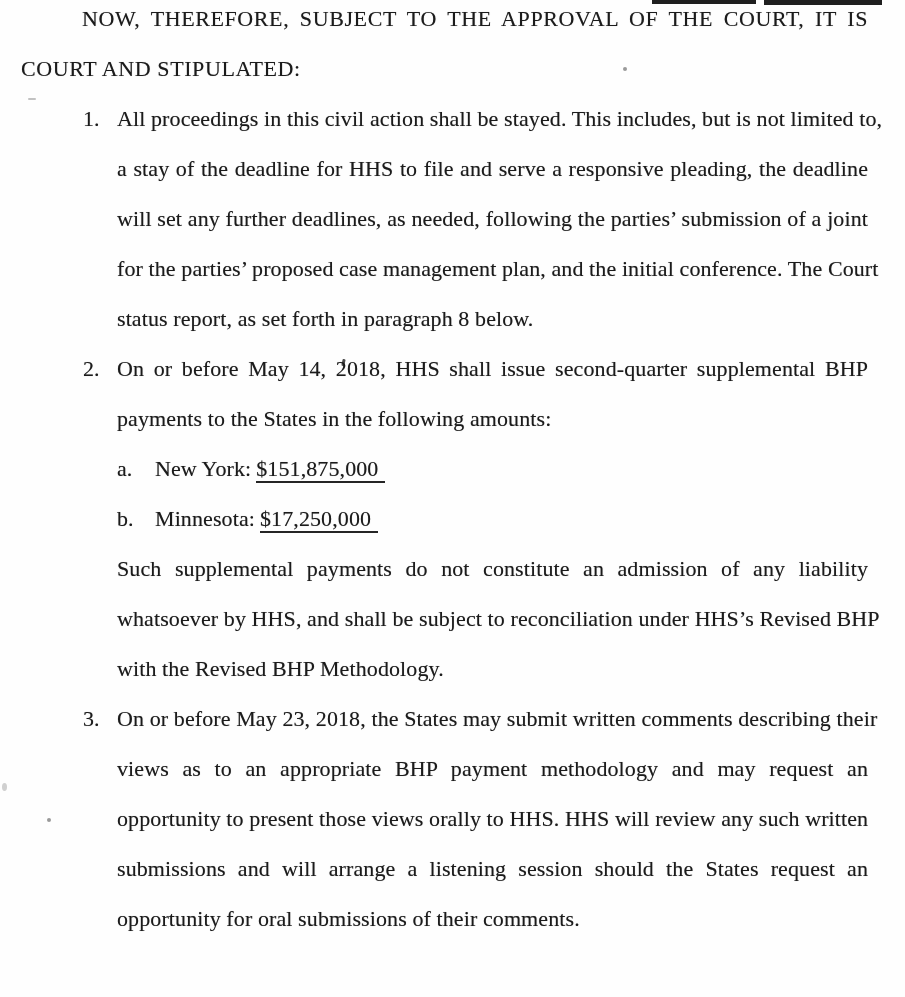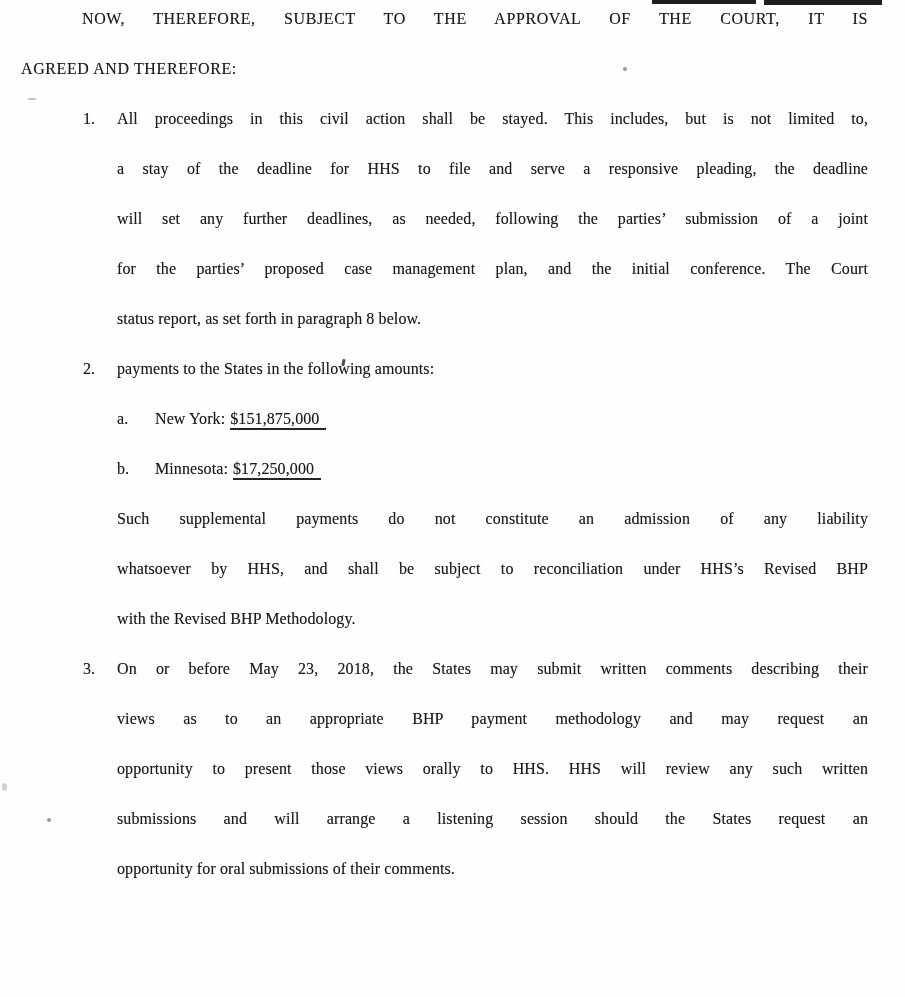--- a/index.html
+++ b/index.html
@@ -5,21 +5,21 @@
   html, body { margin: 0; padding: 0; background: #ffffff; }
   .page {
     position: relative;
     width: 905px;
     height: 997px;
     box-sizing: border-box;
     padding: 0 37px 0 21px;
     background: #fefefe;
     overflow: hidden;
     font-family: "Liberation Serif", "DejaVu Serif", serif;
-    font-size: 16px;
+    font-size: 22px;
     color: #1b1b1b;
     text-shadow: 0 0 0.7px rgba(25,25,25,0.45);
   }
   .content { margin-top: -6px; }
   .ln {
     height: 50px;
     line-height: 50px;
     white-space: nowrap;
     letter-spacing: 0.1px;
   }
@@ -68,33 +68,34 @@
   <div class="artifact bar2"></div>
   <div class="speck sp1"></div>
   <div class="speck sp2"></div>
   <div class="speck sp3"></div>
   <div class="speck sp4"></div>
   <div class="speck sp5"></div>
 
   <div class="content">
 
     <div class="ln j caps open-l1">NOW, THEREFORE, SUBJECT TO THE APPROVAL OF THE COURT, IT IS</div>
-    <div class="ln caps">AGREED AND THEREFORE:</div>
+    <div class="ln caps">COURT AND STIPULATED:</div>
 
     <div class="item">
       <span class="num">1.</span>
       <div class="ln j">All proceedings in this civil action shall be stayed. This includes, but is not limited to,</div>
       <div class="ln j">a stay of the deadline for HHS to file and serve a responsive pleading, the deadline</div>
       <div class="ln j">will set any further deadlines, as needed, following the parties’ submission of a joint</div>
       <div class="ln j">for the parties’ proposed case management plan, and the initial conference. The Court</div>
       <div class="ln">status report, as set forth in paragraph 8 below.</div>
     </div>
 
     <div class="item">
       <span class="num">2.</span>
+      <div class="ln j">On or before May 14, 2018, HHS shall issue second-quarter supplemental BHP</div>
       <div class="ln">payments to the States in the following amounts:</div>
       <div class="ln">
         <span class="smk">a.</span><span>New York:</span><span class="amt">$151,875,000</span>
       </div>
       <div class="ln">
         <span class="smk">b.</span><span>Minnesota:</span><span class="amt">$17,250,000</span>
       </div>
       <div class="ln j">Such supplemental payments do not constitute an admission of any liability</div>
       <div class="ln j">whatsoever by HHS, and shall be subject to reconciliation under HHS’s Revised BHP</div>
       <div class="ln">with the Revised BHP Methodology.</div>

